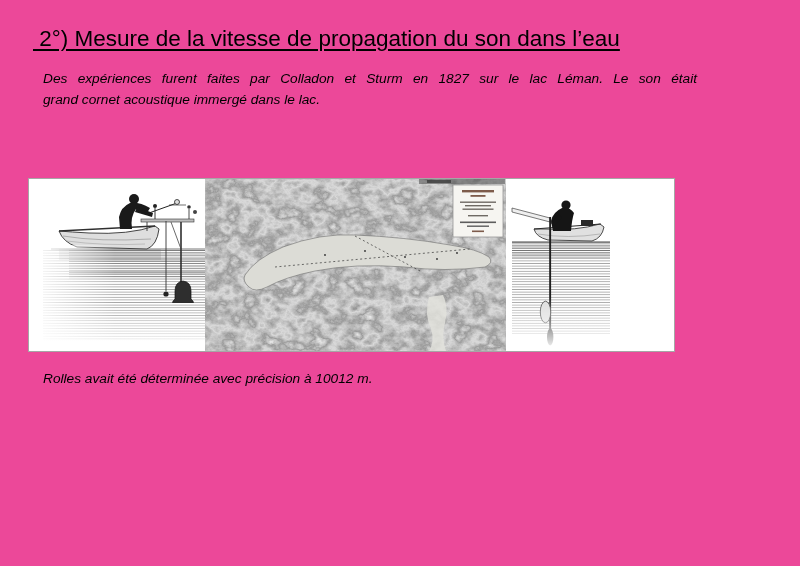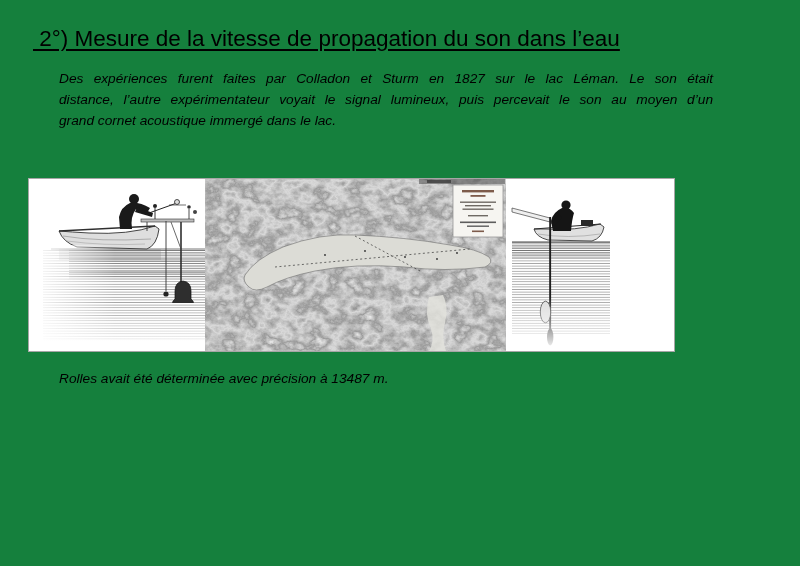--- a/index.html
+++ b/index.html
@@ -1,28 +1,28 @@
 <!DOCTYPE html>
 <html><head>
 <meta charset="utf-8">
 <style>
   html,body{margin:0;padding:0;background:#ffffff;}
   .page{
-    position:relative;width:800px;height:566px;background:#15803d;
+    position:relative;width:800px;height:566px;background:#ec4899;
     font-family:"Liberation Sans",sans-serif;color:#000;overflow:hidden;
   }
   .title{
     position:absolute;left:33px;top:26px;margin:0;
     font-size:22.5px;font-weight:400;letter-spacing:0;
     text-decoration:underline;text-underline-offset:3px;
     text-decoration-thickness:1.5px;
     white-space:pre;color:#000;
   }
   .para{
-    position:absolute;left:59px;width:654px;
+    position:absolute;left:43px;width:654px;
     font-style:italic;font-size:13.7px;line-height:20.8px;color:#000;
   }
   .p1{top:69px;}
   .p2{top:369px;}
   .jline{text-align:justify;text-align-last:justify;white-space:normal;}
   .lline{text-align:left;}
   sup{font-size:0.62em;vertical-align:0.5em;line-height:0;}
   figure.strip{
     position:absolute;left:28px;top:178px;margin:0;
     width:645px;height:172px;border:1px solid #a6a6a6;
@@ -32,21 +32,20 @@
 </style>
 </head>
 <body>
 
 <div class="page">
 
   <h1 class="title"> 2°) Mesure de la vitesse de propagation du son dans l’eau</h1>
 
   <div class="para p1">
     <div class="jline">Des expériences furent faites par Colladon et Sturm en 1827 sur le lac Léman. Le son était</div>
-    <div class="jline">distance, l’autre expérimentateur voyait le signal lumineux, puis percevait le son au moyen d’un</div>
     <div class="lline">grand cornet acoustique immergé dans le lac.</div>
   </div>
 
   <figure class="strip">
 
     <svg width="176" height="172" viewBox="0 0 176 172">
       <defs>
         <pattern id="hatchL" width="3" height="2.6" patternUnits="userSpaceOnUse">
           <line x1="0" y1="1.3" x2="3" y2="1.3" stroke="#8f8f8f" stroke-width="0.75"></line>
         </pattern>
@@ -188,16 +187,16 @@
         <rect x="43.2" y="38" width="1.9" height="114" fill="#1f1f1f"></rect>
         <ellipse cx="39.5" cy="133" rx="5.2" ry="10.8" fill="#dcdcdc" stroke="#333" stroke-width="0.8"></ellipse>
         <ellipse cx="44.2" cy="158" rx="3.2" ry="8.5" fill="#161616"></ellipse>
       </g>
       <rect x="0" y="118" width="168" height="54" fill="url(#fadeB2)"></rect>
     </svg>
 
   </figure>
 
   <div class="para p2">
-    <div class="lline">Rolles avait été déterminée avec précision à 13487 m.</div>
+    <div class="lline">Rolles avait été déterminée avec précision à 10012 m.</div>
   </div>
 
 </div>
 
 </body></html>

